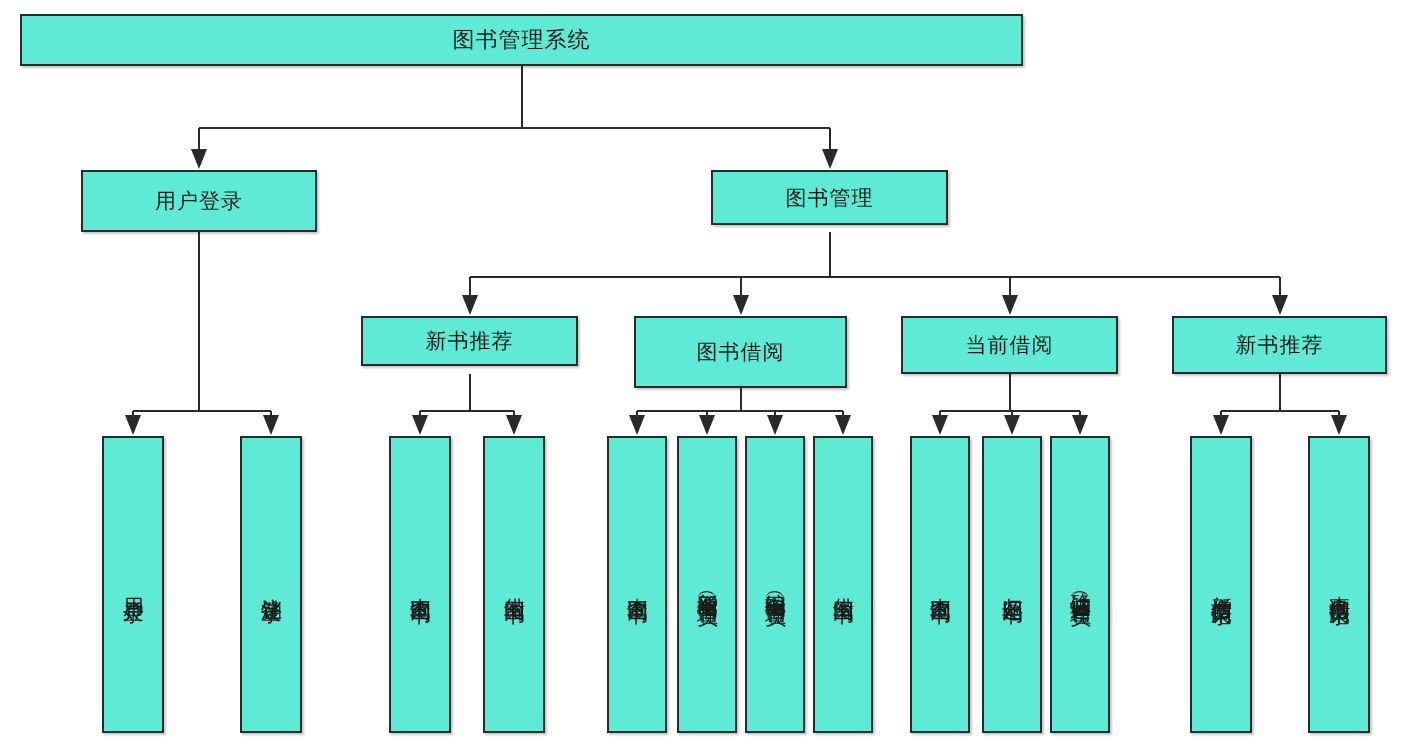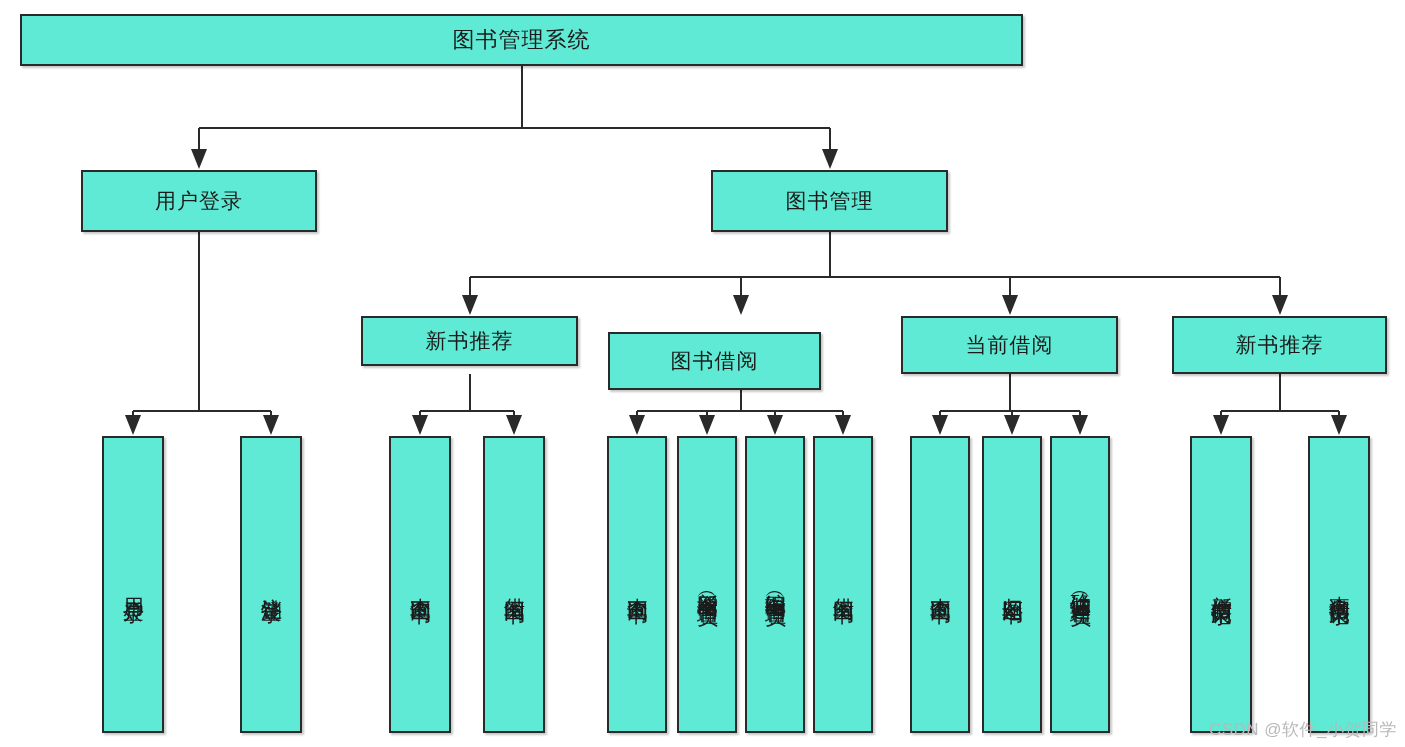--- a/index.html
+++ b/index.html
@@ -128,27 +128,27 @@
       <line x1="1339" y1="411" x2="1339" y2="417" stroke="#2a2a2a" stroke-width="2.5" shape-rendering="crispEdges"></line>
       <polygon points="1331,415 1347,415 1339,435" fill="#2a2a2a"></polygon>
     </svg>
   <div id="node-layer">
       <div class="node horizontal root" style="left: 20px; top: 14px; width: 1003px; height: 52px;">
         <span class="node-label">图书管理系统</span>
       </div>
       <div class="node horizontal" style="left: 81px; top: 170px; width: 236px; height: 62px;">
         <span class="node-label">用户登录</span>
       </div>
-      <div class="node horizontal" style="left: 711px; top: 170px; width: 237px; height: 62px;">
+      <div class="node horizontal" style="left: 711px; top: 170px; width: 237px; height: 55px;">
         <span class="node-label">图书管理</span>
       </div>
       <div class="node horizontal" style="left: 361px; top: 316px; width: 217px; height: 50px;">
         <span class="node-label">新书推荐</span>
       </div>
-      <div class="node horizontal" style="left: 608px; top: 316px; width: 213px; height: 58px; margin-top: 16px;">
+      <div class="node horizontal" style="left: 634px; top: 316px; width: 213px; height: 72px;">
         <span class="node-label">图书借阅</span>
       </div>
       <div class="node horizontal" style="left: 901px; top: 316px; width: 217px; height: 58px;">
         <span class="node-label">当前借阅</span>
       </div>
       <div class="node horizontal" style="left: 1172px; top: 316px; width: 215px; height: 58px;">
         <span class="node-label">新书推荐</span>
       </div>
       <div class="node vertical" style="left: 102px; top: 436px; width: 62px; height: 297px;">
         <span class="node-label">用户登录</span>
@@ -183,14 +183,13 @@
       <div class="node vertical" style="left: 1050px; top: 436px; width: 60px; height: 297px;">
         <span class="node-label">确认归还（管理员）</span>
       </div>
       <div class="node vertical" style="left: 1190px; top: 436px; width: 62px; height: 297px;">
         <span class="node-label">新增借阅记录</span>
       </div>
       <div class="node vertical" style="left: 1308px; top: 436px; width: 62px; height: 297px;">
         <span class="node-label">查询借阅记录</span>
       </div>
     </div>
-  <div class="watermark">CSDN @软件_小贺同学</div>
 </div>
 
 </body></html>

